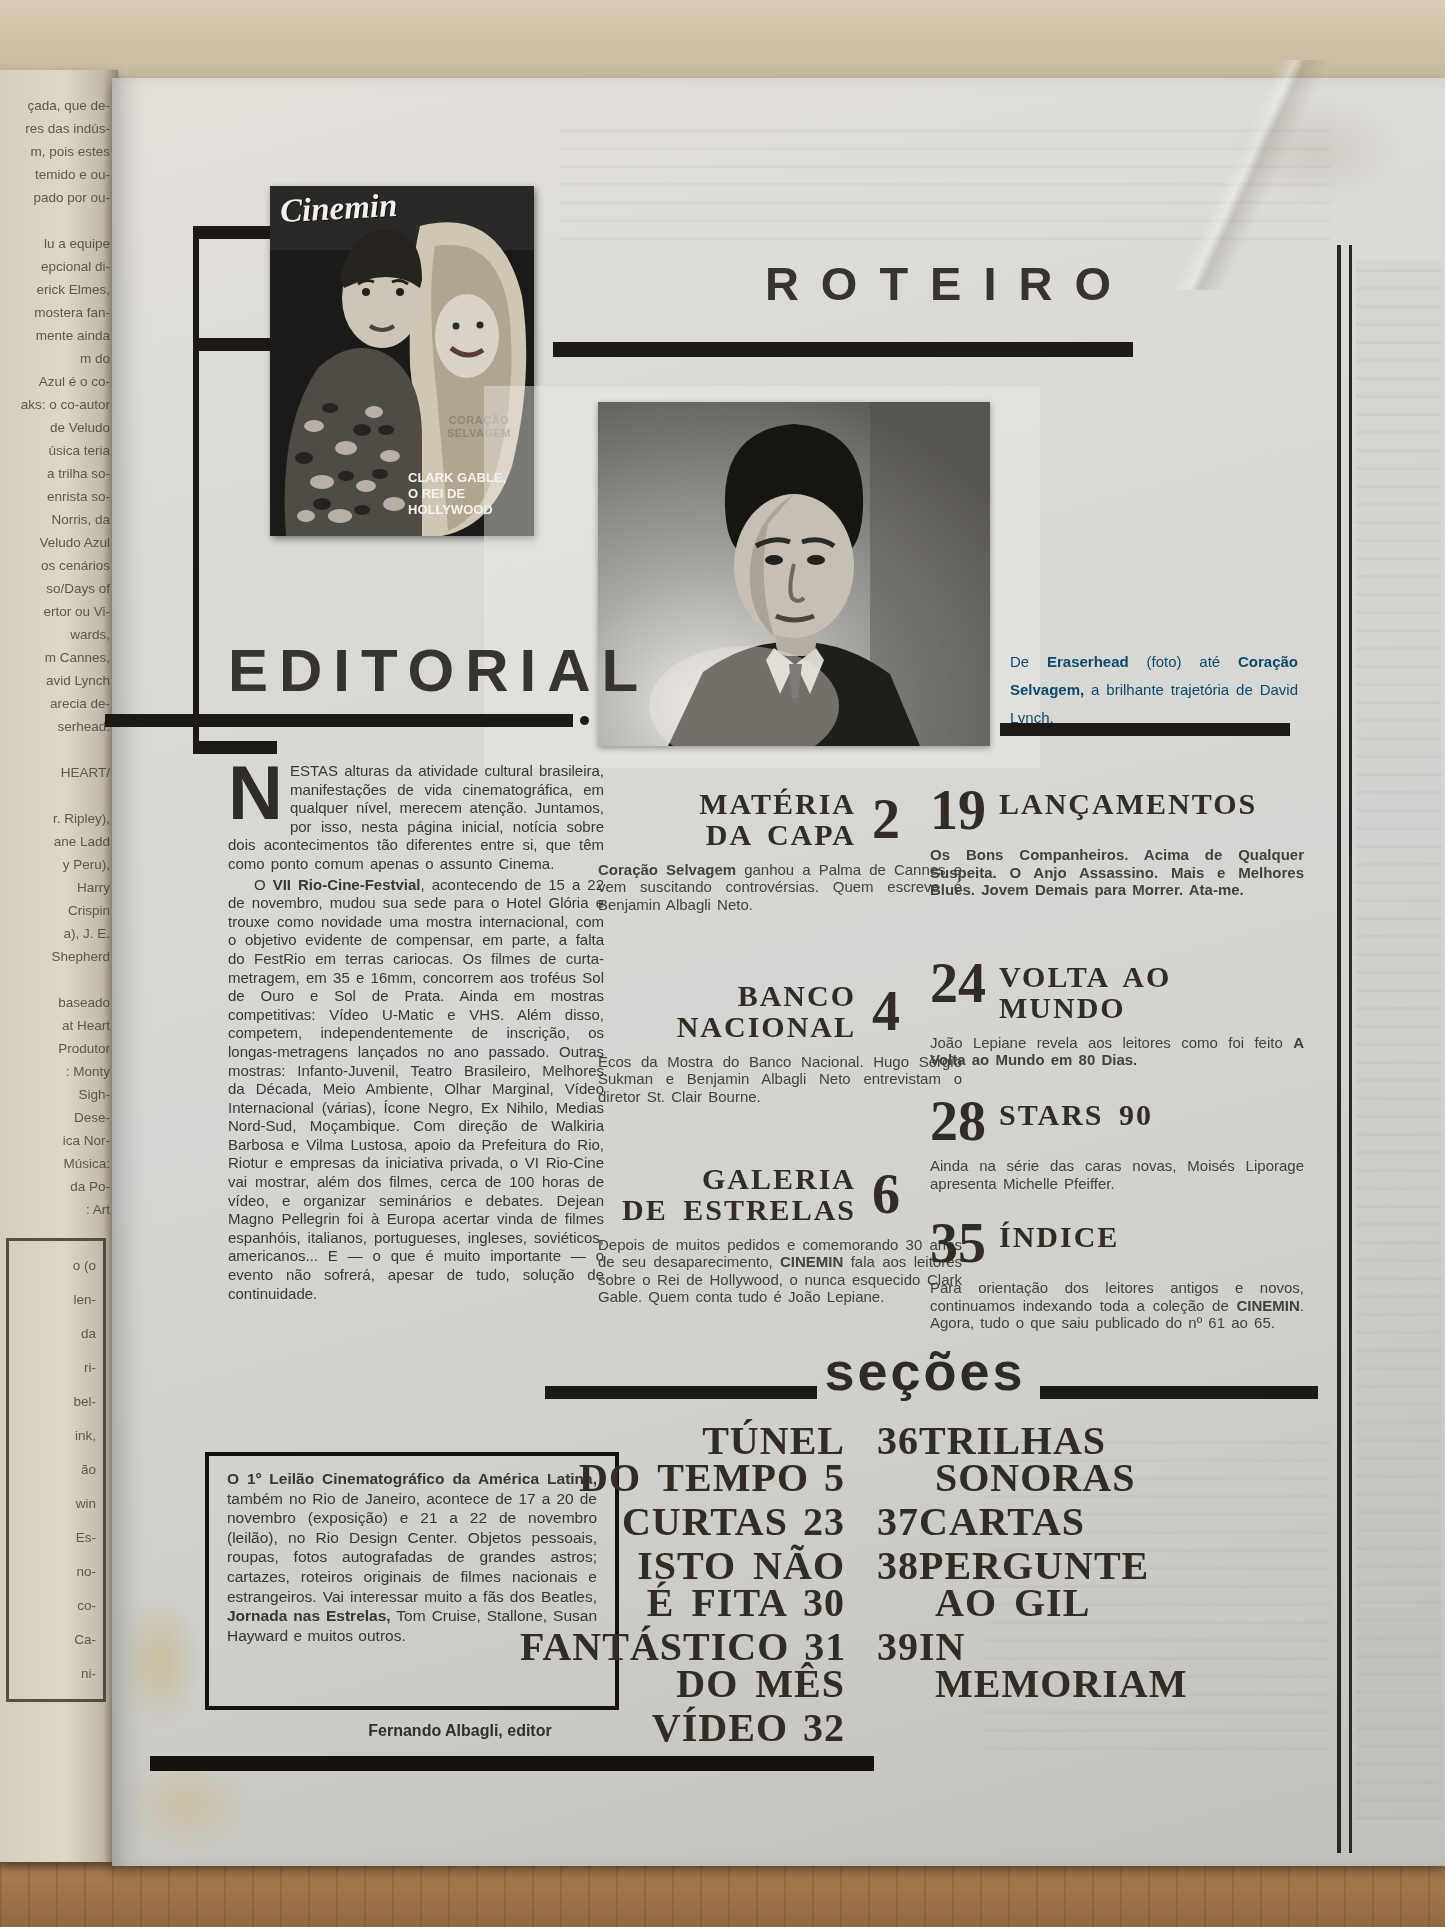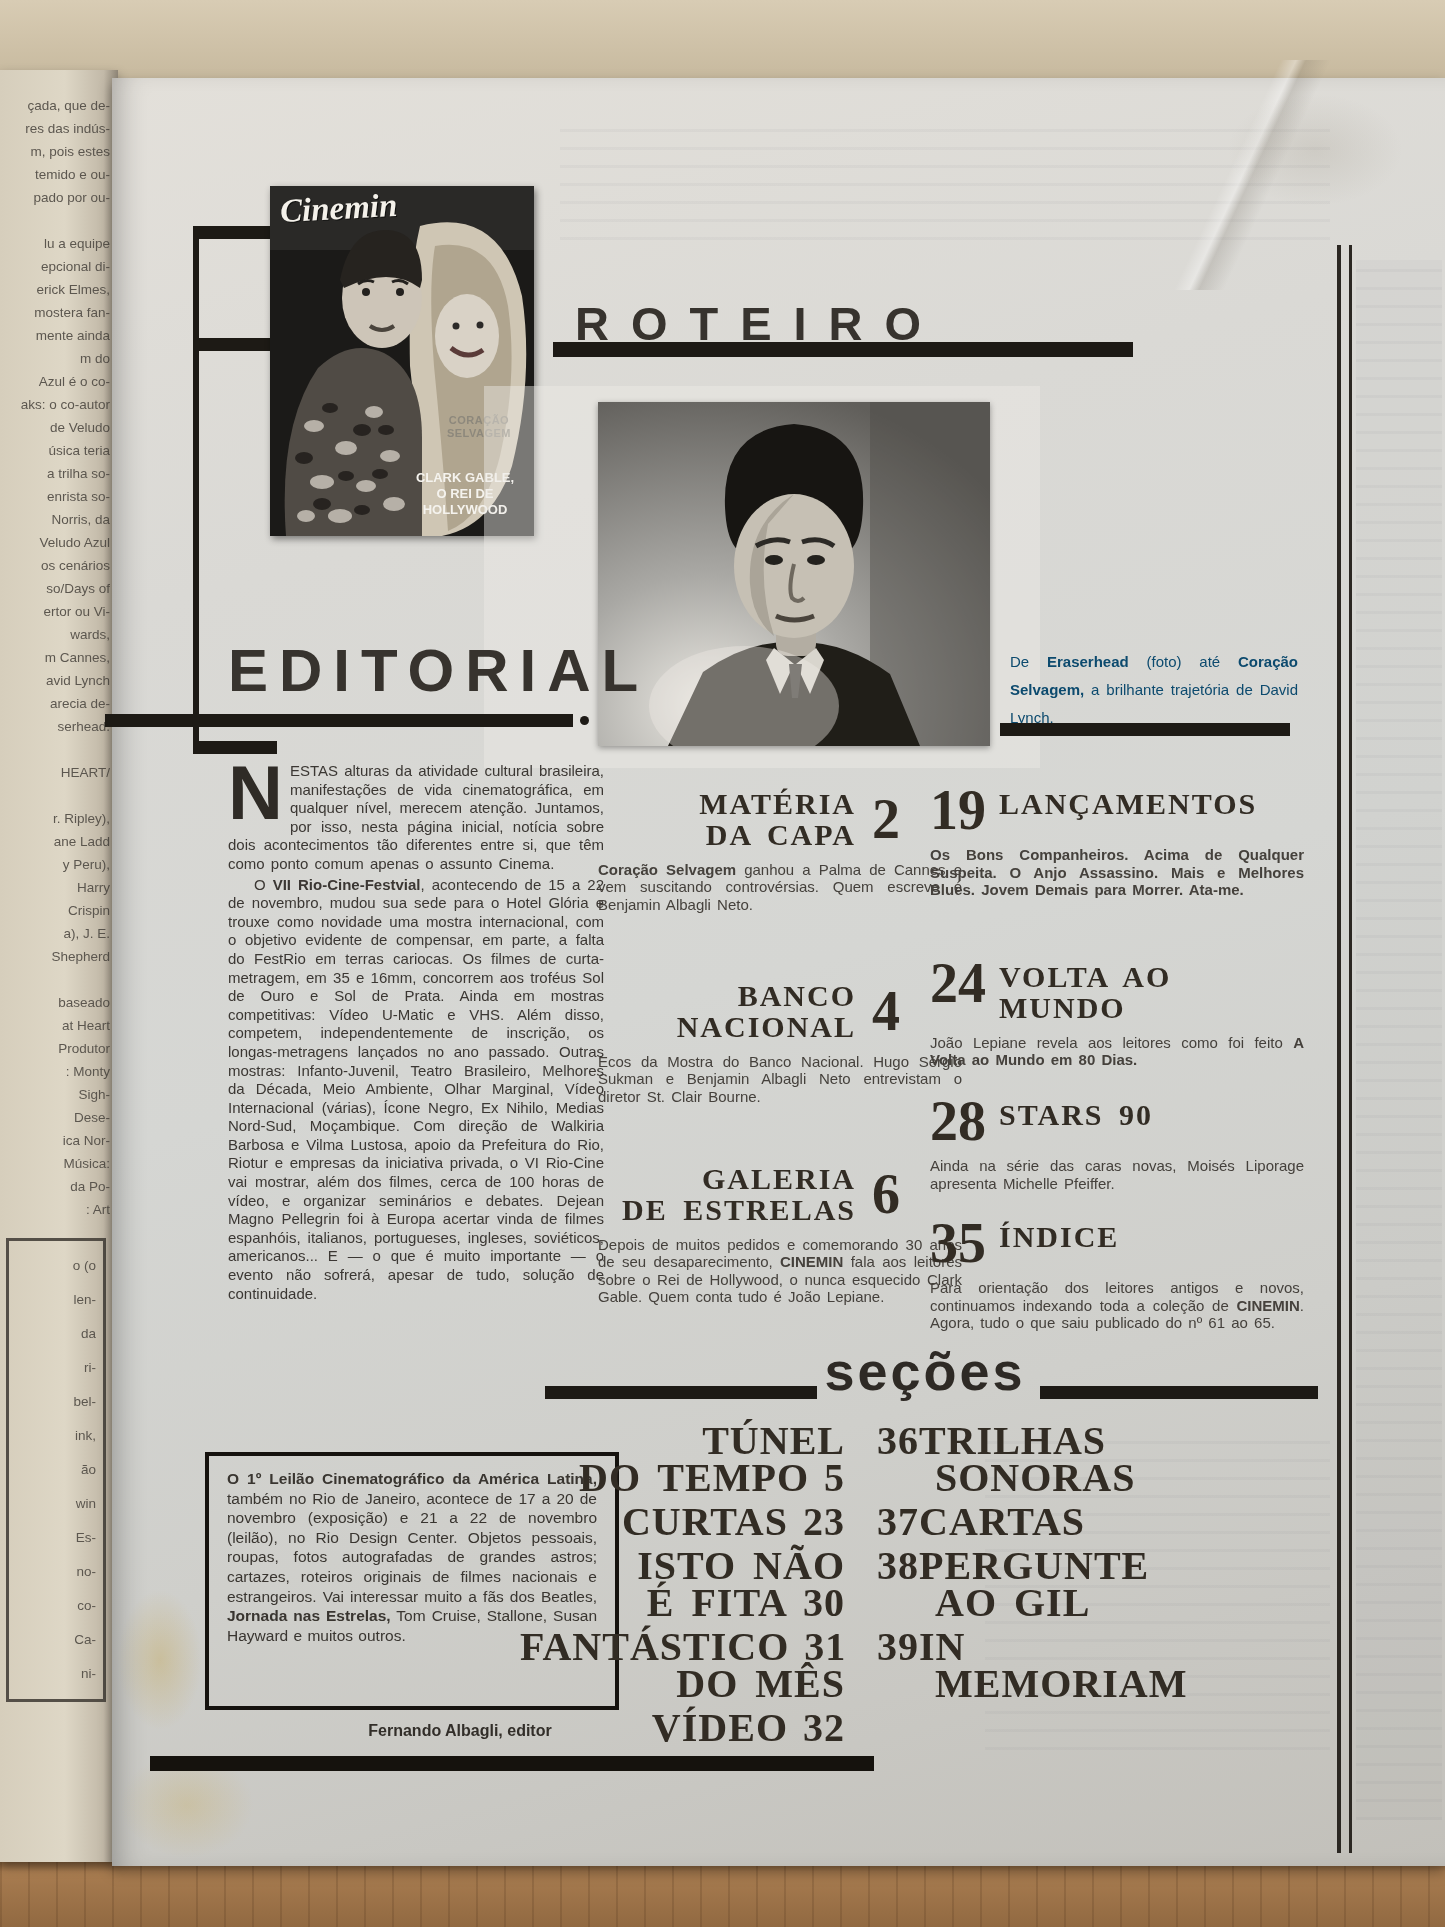--- a/index.html
+++ b/index.html
@@ -47,26 +47,26 @@
   .cf-b2 { left:193px; top:338px; width:84px; height:13px; }
   .cf-b3 { left:193px; top:741px; width:84px; height:13px; }
   .cover { left:270px; top:186px; width:264px; height:350px; background:#141311;
     box-shadow:2px 3px 7px rgba(0,0,0,.45); overflow:hidden; }
   .cover svg { position:absolute; inset:0; }
   .cover-logo { position:absolute; left:10px; top:4px; font-family:"Liberation Serif",serif;
     font-style:italic; font-weight:700; font-size:33px; color:#f4f1ea; transform:rotate(-3deg);
     text-shadow:1px 1px 0 rgba(0,0,0,.6); }
   .cover-mid { position:absolute; left:158px; top:228px; width:102px; text-align:center;
     font-size:11px; font-weight:700; color:#8d887c; line-height:13px; letter-spacing:.5px; }
-  .cover-story { position:absolute; left:138px; top:284px; width:114px; text-align:center;
+  .cover-story { position:absolute; left:138px; top:284px; width:114px; text-align:left;
     font-size:13px; font-weight:700; color:#f5f3ee; line-height:16px; }
 
   
-  .roteiro { left:553px; top:256px; width:580px; text-align:left; font-size:47px; font-weight:700;
-    letter-spacing:22px; padding-left:22px; color:#37332e;margin-top:40px; }
+  .roteiro { left:553px; top:256px; width:580px; text-align:right; font-size:47px; font-weight:700;
+    letter-spacing:22px; padding-left:22px; color:#37332e; }
   .roteiro-rule { left:553px; top:342px; width:580px; height:15px; }
 
   
   .photo-halo { left:484px; top:386px; width:556px; height:382px; background:rgba(238,236,231,.45); }
   .era { left:598px; top:402px; width:392px; height:344px; box-shadow:0 2px 6px rgba(0,0,0,.35); }
   .caption { left:1010px; top:648px; width:288px; font-size:15px; line-height:28px;
     text-align:justify; color:#0c4a6e; word-spacing:2px; }
 
   
   .vr1 { left:1337px; top:245px; width:4px; height:1608px; background:#2b2722; }

